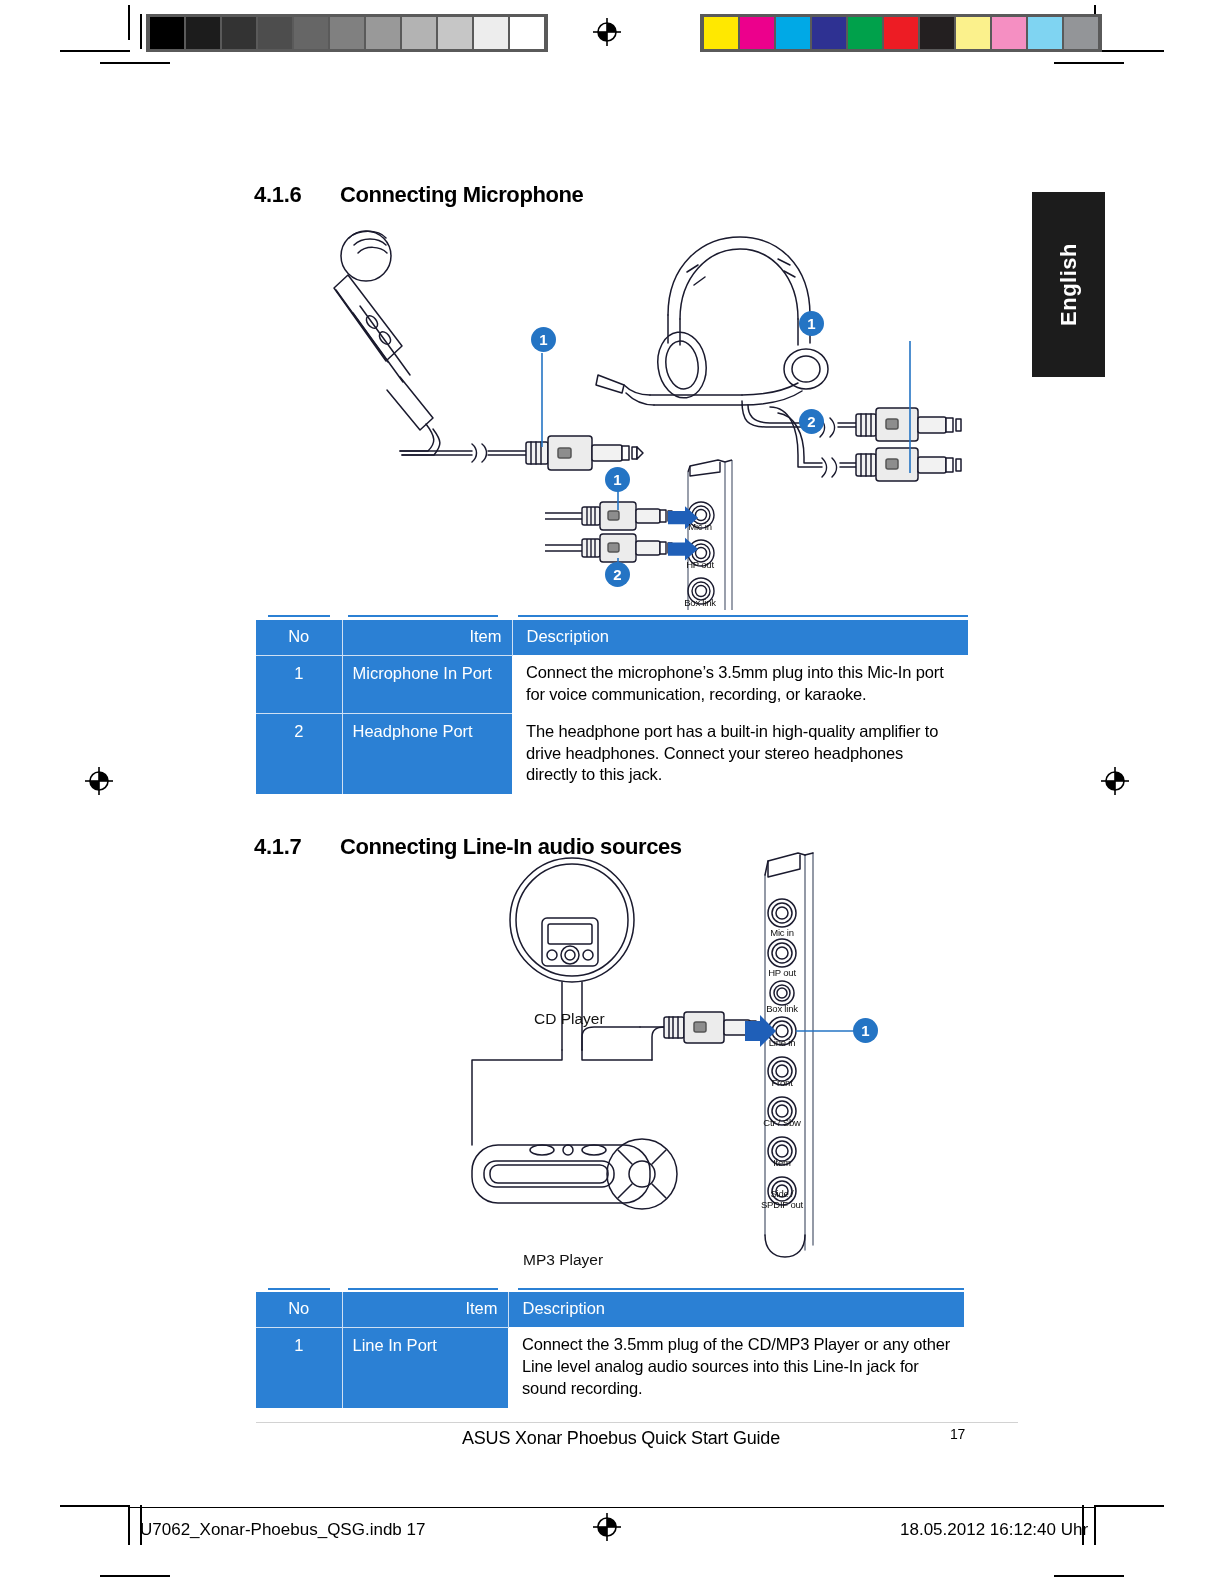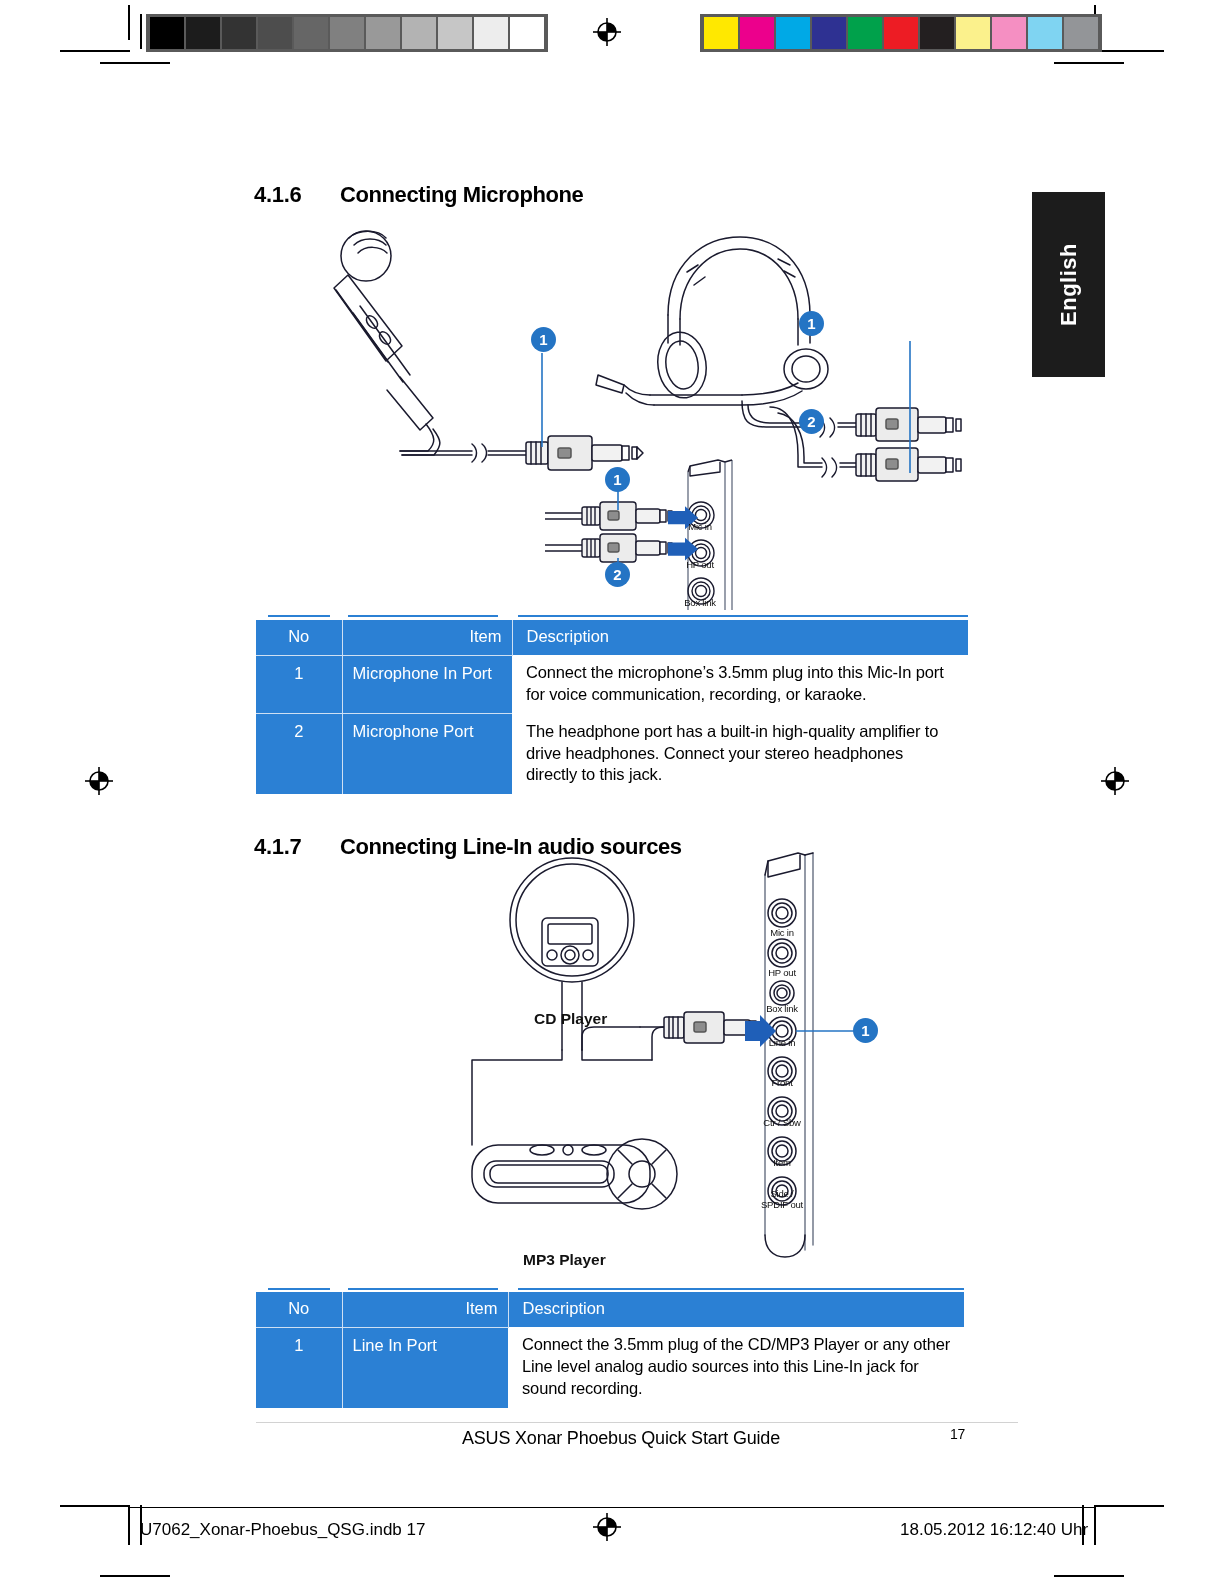--- a/index.html
+++ b/index.html
@@ -39,21 +39,21 @@
   .footer-txt{position:absolute;font-size:18px;letter-spacing:-.2px;}
   .print-rule{position:absolute;height:1px;background:#000;}
   .print-txt{position:absolute;font-size:17px;font-family:"Liberation Sans",sans-serif;}
 
   
   .badge{position:absolute;width:25px;height:25px;border-radius:50%;background:#2474c4;color:#fff;
          font-size:15px;font-weight:bold;display:flex;align-items:center;justify-content:center;}
 
   
   .portlbl{position:absolute;font-size:9.5px;color:#111;text-align:center;white-space:nowrap;letter-spacing:-.2px;}
-  .devlbl{position:absolute;font-size:15.5px;font-weight:bold;color:#111;white-space:nowrap;}
+  .devlbl{position:absolute;font-size:15.5px;font-weight:normal;color:#111;white-space:nowrap;}
 </style>
 </head>
 <body>
 
 <div>
   <div class="cropline" style="left:60px;top:50px;width:70px;height:2px;"></div>
   <div class="cropline" style="left:100px;top:62px;width:70px;height:2px;"></div>
   <div class="cropline" style="left:128px;top:5px;width:2px;height:35px;"></div>
   <div class="cropline" style="left:140px;top:14px;width:2px;height:35px;"></div>
 </div>
@@ -342,21 +342,21 @@
     </tr>
   </thead>
   <tbody>
     <tr>
       <td class="no hsep">1</td>
       <td class="item hsep vsep">Microphone In Port</td>
       <td class="desc">Connect the microphone’s 3.5mm plug into this Mic-In port for voice communication, recording, or karaoke.</td>
     </tr>
     <tr>
       <td class="no hsep">2</td>
-      <td class="item hsep vsep">Microphone Port</td>
+      <td class="item hsep vsep">Headphone Port</td>
       <td class="desc">The headphone port has a built-in high-quality amplifier to drive headphones. Connect your stereo headphones directly to this jack.</td>
     </tr>
   </tbody>
 </table>
 
 <div class="sec-num" style="left:254px;top:834px;">4.1.7</div>
 <div class="sec-title" style="left:340px;top:834px;">Connecting Line-In audio sources</div>
 
 <svg class="abs" style="left:460px;top:845px;width:420px;height:430px;" viewBox="0 0 420 430">
   <g fill="none" stroke="#1a1a2e" stroke-width="1.5" stroke-linejoin="round" stroke-linecap="round">

